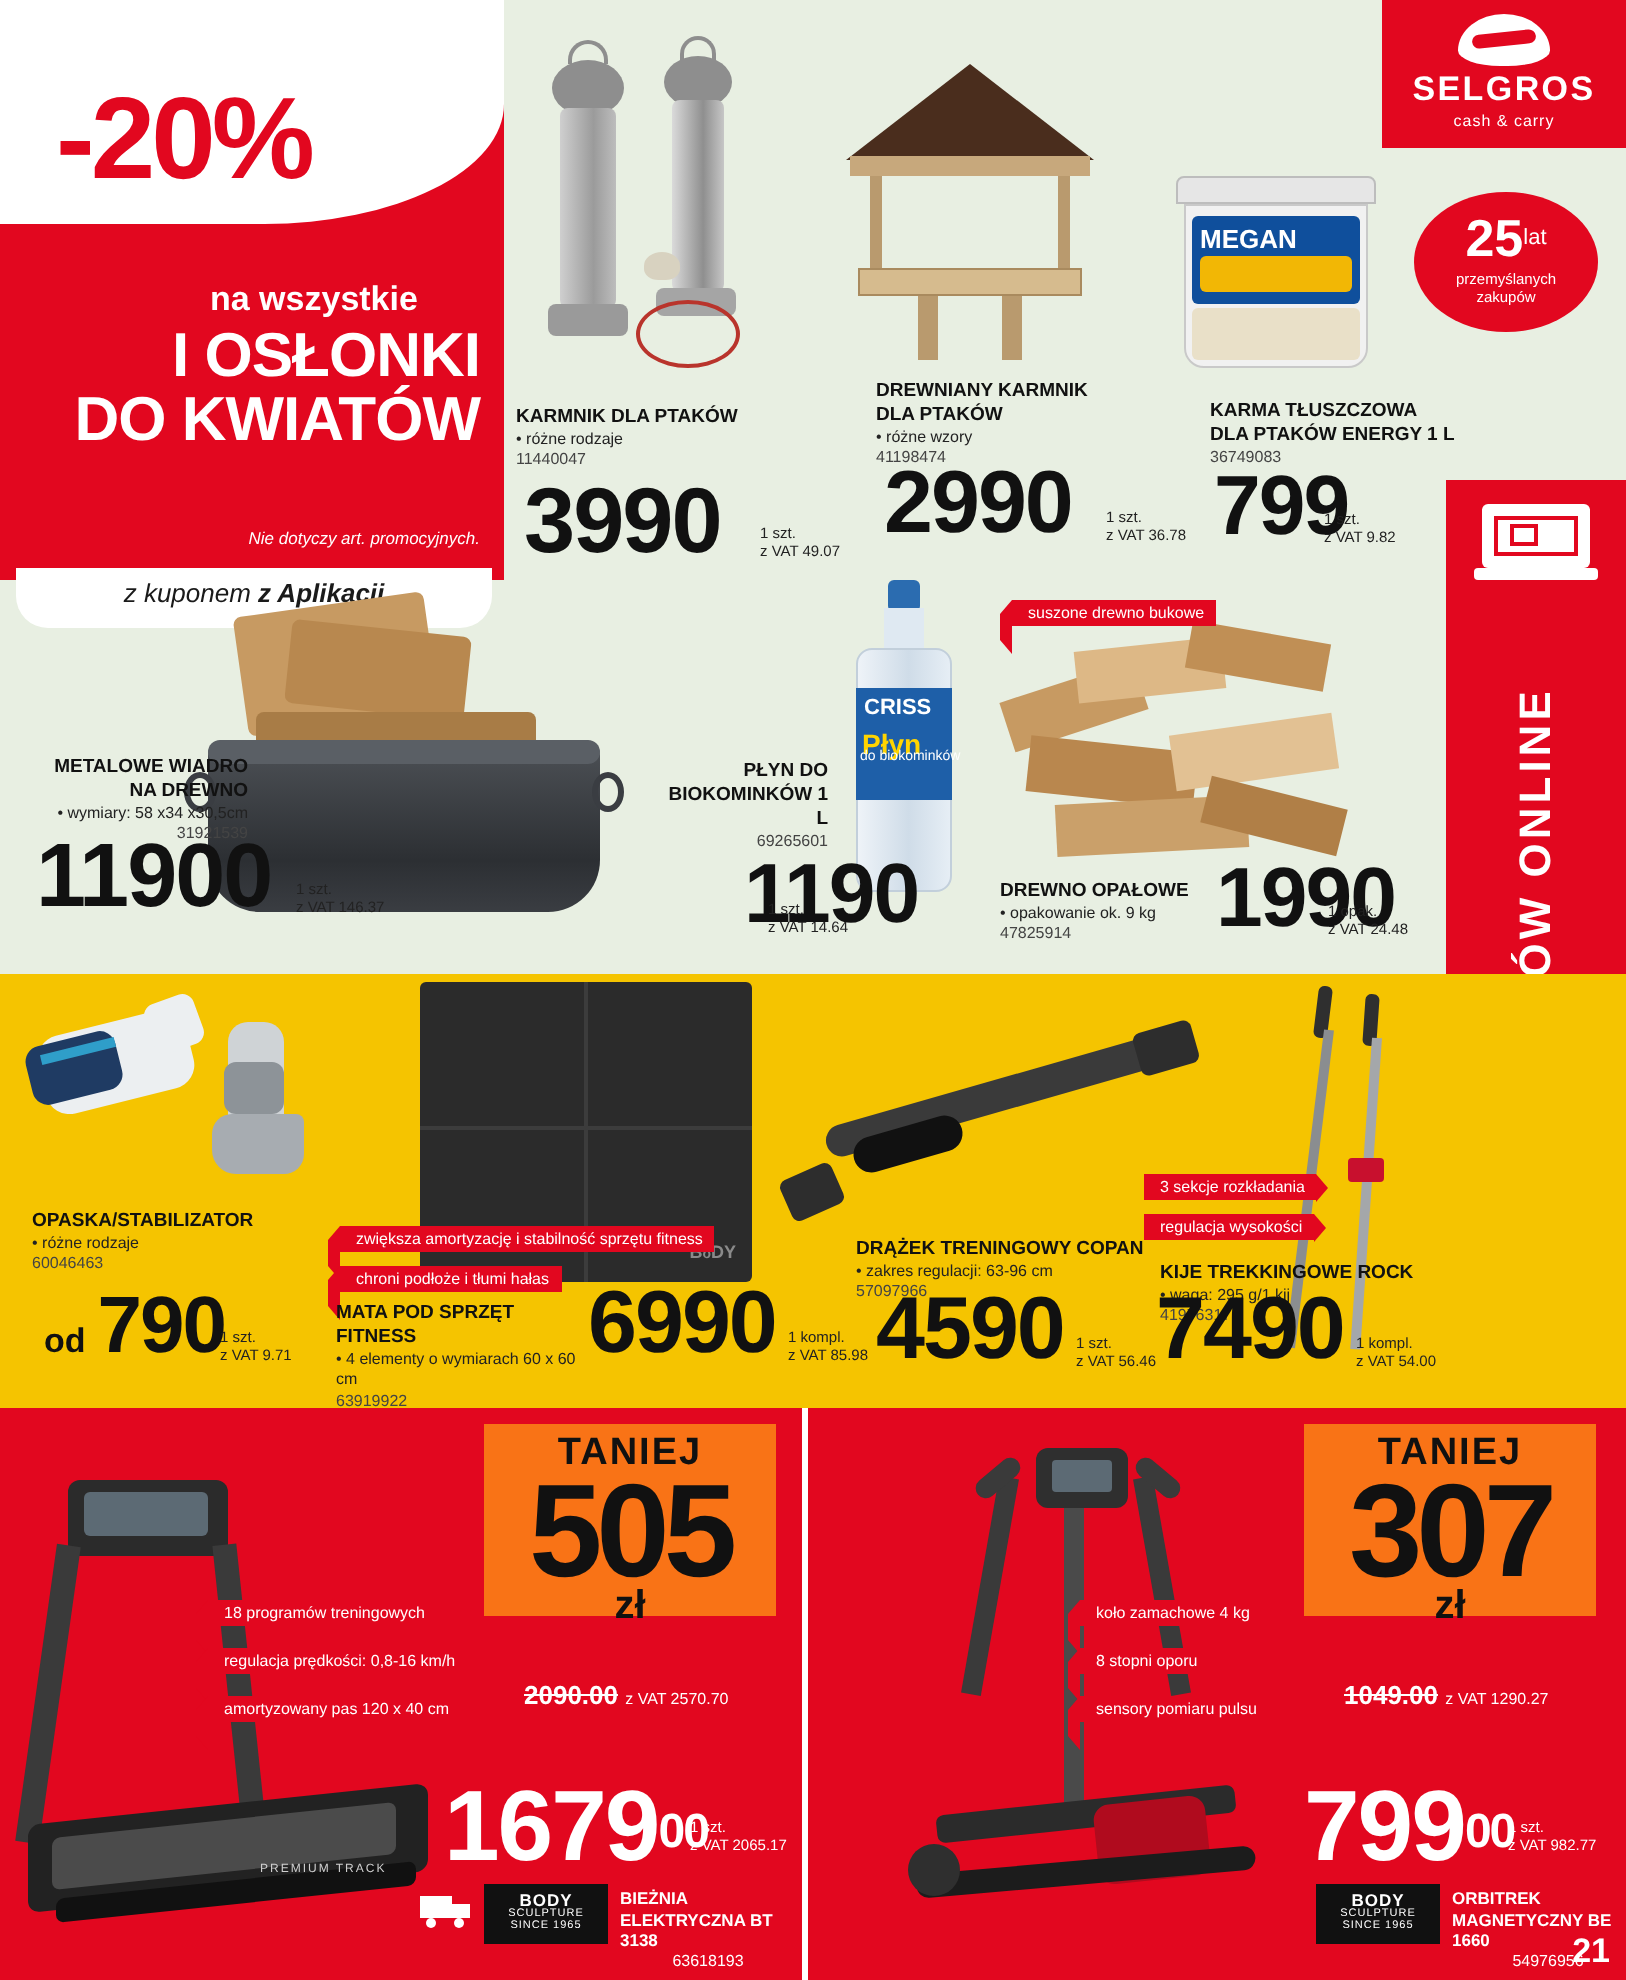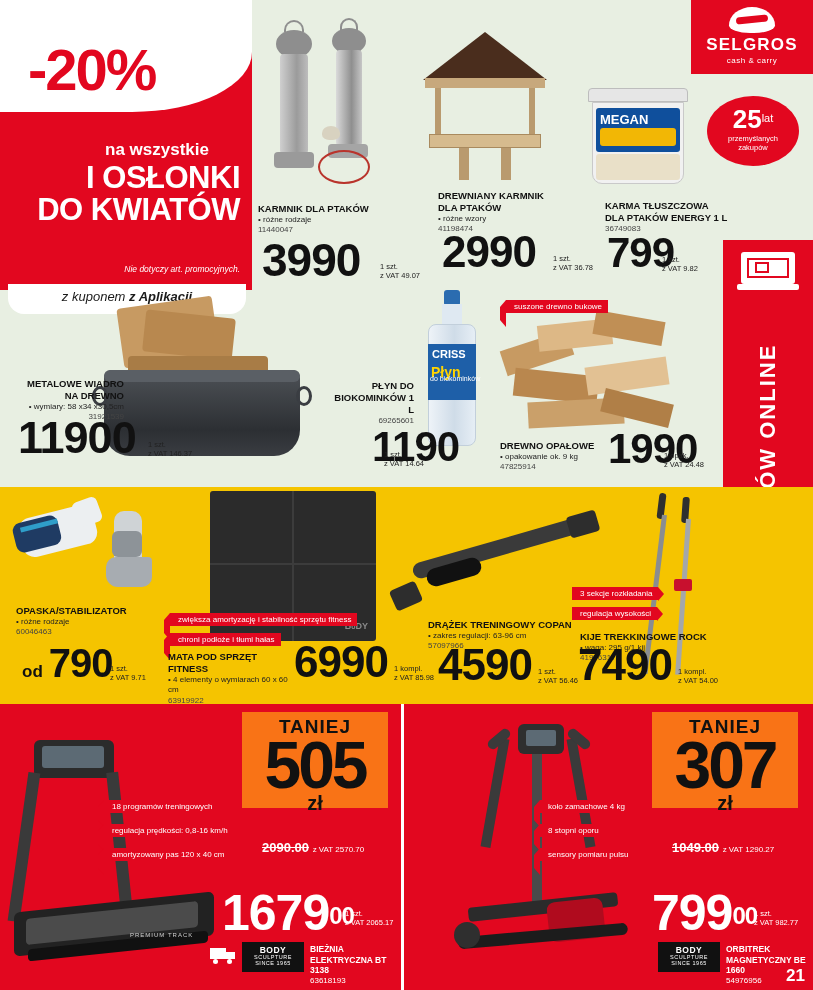--- a/index.html
+++ b/index.html
@@ -139,21 +139,21 @@
   }
   .taniej-label { font-size: 19px; font-weight: bold; color: #111; letter-spacing: 1px; margin-top: 4px;}
   .taniej-num { font-size: 66px; font-weight: bold; color: #111; line-height: .84; letter-spacing: -3px;}
   .taniej-zl { font-size: 20px; font-weight: bold; color: #111; line-height: 1; }
   .oldprice { color: #fff; font-size: 13px; font-weight: bold; }
   .oldprice .strike { text-decoration: line-through; }
   .oldprice .vat { font-size: 8px; font-weight: normal; }
   .wprice { color: #fff; font-weight: bold; letter-spacing: -1px; }
   .wunit { color: #fff; font-size: 7.5px; line-height: 1.25;}
   .wname { color: #fff; font-size: 8.5px; font-weight: bold; line-height:1.25; text-transform: uppercase;}
-  .wcode { color: #fff; font-size: 8px; }
+  .wcode { color: #fff; font-size: 8px; text-align: center; }
   .bodylogo {
     background:#111; color:#fff; width:62px; height:30px; text-align:center;
     font-size:8.5px; font-weight:bold; line-height:1.05; padding-top:4px;
   }
   .bodylogo span { display:block; font-size:5.5px; font-weight:normal; letter-spacing:.5px;}
   .pagenum {
     position: absolute; right: 8px; bottom: 4px; color: #fff; font-size: 17px; font-weight: bold;
   }
   .truck {
     position: absolute; background:#e2071f; width:30px; height:22px;

